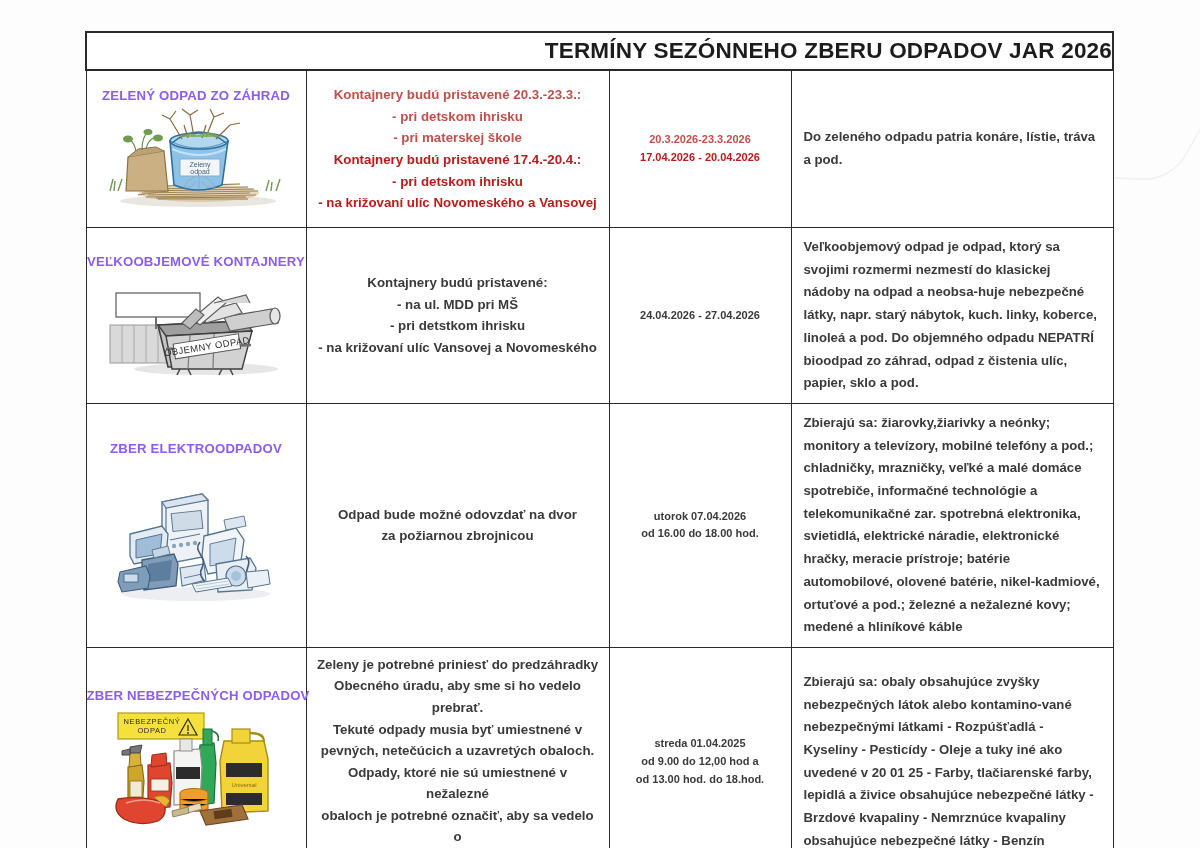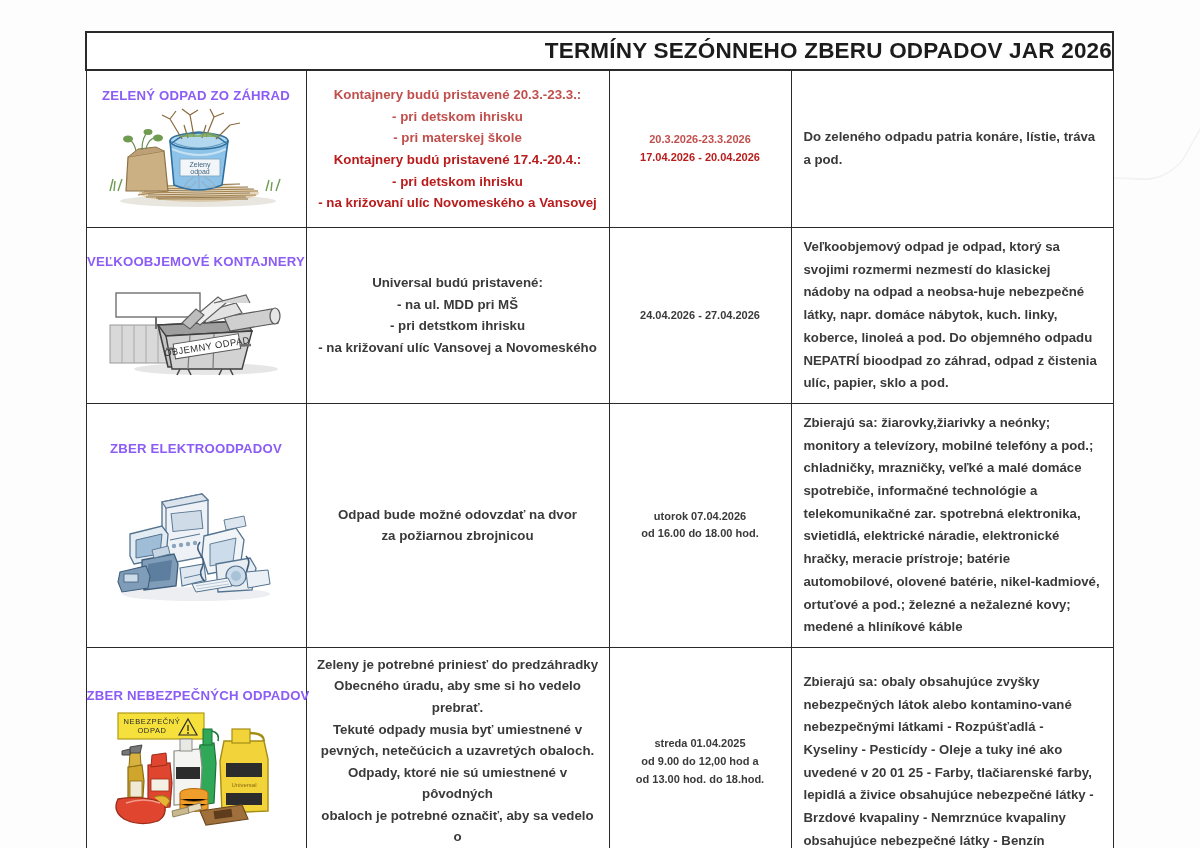--- a/index.html
+++ b/index.html
@@ -281,33 +281,33 @@
                 <path d="M104 40 L140 30 L146 40 L110 50 Z" fill="#e2e2e2" stroke="#5f5f5f" stroke-width="1.2"></path>
                 <path d="M96 46 L122 24 L130 30 L104 52 Z" fill="#efefef" stroke="#5f5f5f" stroke-width="1.1"></path>
                 <path d="M118 30 L150 22 L154 30" fill="#d6d6d6" stroke="#5f5f5f" stroke-width="1.1"></path>
                 <path d="M86 50 L100 36 L108 42 L94 56 Z" fill="#bdbdbd" stroke="#5f5f5f" stroke-width="1.1"></path>
               </g>
             </svg>
           </div>
         </td>
         <td>
           <div class="body-text">
-            <span class="ln">Universal budú pristavené:</span>
+            <span class="ln">Kontajnery budú pristavené:</span>
             <span class="ln">- na ul. MDD pri MŠ</span>
             <span class="ln">- pri detstkom ihrisku</span>
             <span class="ln">- na križovaní ulíc Vansovej a Novomeského</span>
           </div>
         </td>
         <td>
           <div class="date-text">
             <span class="ln">24.04.2026 - 27.04.2026</span>
           </div>
         </td>
         <td>
-          <div class="info-text">Veľkoobjemový odpad je odpad, ktorý sa svojimi rozmermi nezmestí do klasickej nádoby na odpad a neobsa-huje nebezpečné látky, napr. domáce nábytok, kuch. linky, koberce, linoleá a pod. Do objemného odpadu NEPATRÍ bioodpad zo záhrad, odpad z čistenia ulíc, papier, sklo a pod.</div>
+          <div class="info-text">Veľkoobjemový odpad je odpad, ktorý sa svojimi rozmermi nezmestí do klasickej nádoby na odpad a neobsa-huje nebezpečné látky, napr. starý nábytok, kuch. linky, koberce, linoleá a pod. Do objemného odpadu NEPATRÍ bioodpad zo záhrad, odpad z čistenia ulíc, papier, sklo a pod.</div>
         </td>
       </tr>
 
       <tr class="row-electro">
         <td class="cat-cell">
           <div class="cat-title">ZBER ELEKTROODPADOV</div>
           <div class="cat-art">
             <svg width="200" height="150" viewBox="0 0 200 150" aria-hidden="true">
               <ellipse cx="100" cy="134" rx="74" ry="7" fill="#eceef1"></ellipse>
 
@@ -431,21 +431,21 @@
               <path d="M76 104 L92 100 L93 106 L77 110 Z" fill="#c9b98e" stroke="#8a7c58" stroke-width="0.9"></path>
             </svg>
           </div>
         </td>
         <td>
           <div class="body-text">
             <span class="ln">Zeleny je potrebné priniesť do predzáhradky</span>
             <span class="ln">Obecného úradu, aby sme si ho vedelo prebrať.</span>
             <span class="ln">Tekuté odpady musia byť umiestnené v</span>
             <span class="ln">pevných, netečúcich a uzavretých obaloch.</span>
-            <span class="ln">Odpady, ktoré nie sú umiestnené v pôvodných</span>
+            <span class="ln">Odpady, ktoré nie sú umiestnené v nežalezné</span>
             <span class="ln">obaloch je potrebné označiť, aby sa vedelo o</span>
             <span class="ln">aký odpad ide.</span>
           </div>
         </td>
         <td>
           <div class="date-text">
             <span class="ln">streda 01.04.2025</span>
             <span class="ln">od 9.00 do 12,00 hod a</span>
             <span class="ln">od 13.00 hod. do 18.hod.</span>
           </div>

